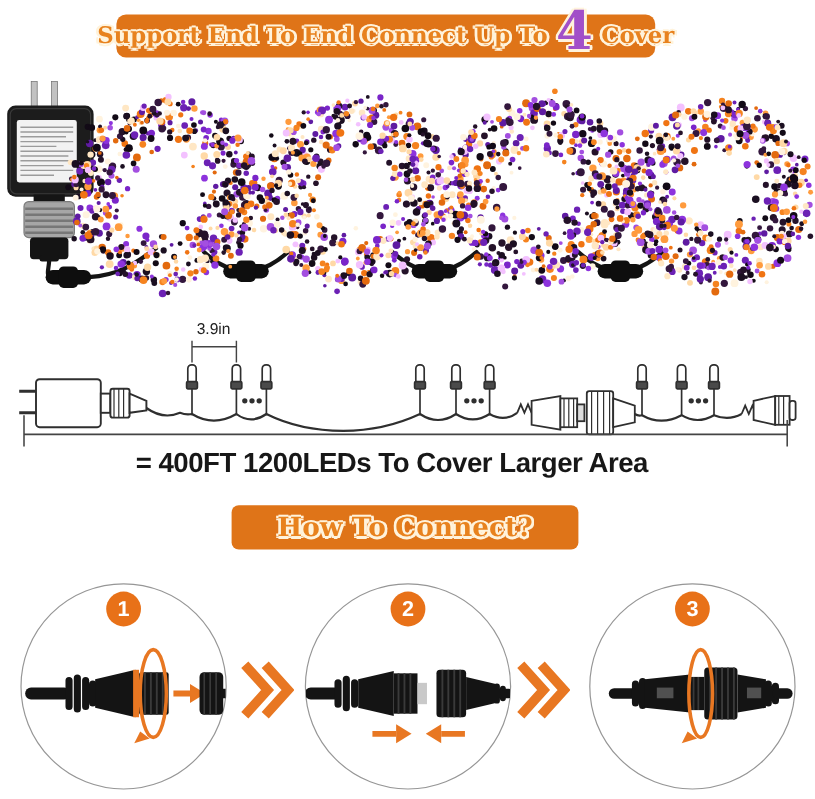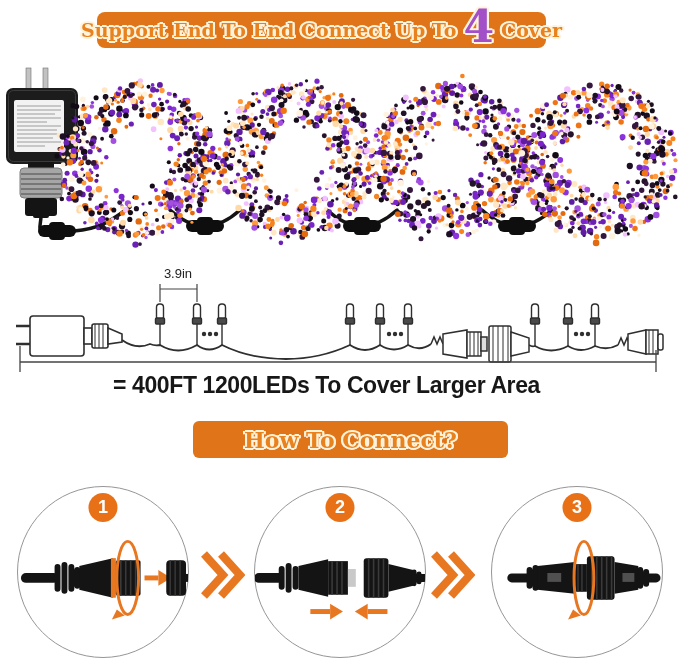--- a/index.html
+++ b/index.html
@@ -38,21 +38,21 @@
   .lights-row{position:absolute;left:0;top:60px;width:679px;height:200px;}
   
   .length-diagram{position:absolute;left:0;top:258px;width:679px;height:115px;}
   .total-label{
     position:absolute;left:0;top:372px;width:653px;text-align:center;
     font-size:23px;font-weight:700;letter-spacing:-0.4px;color:#171717;
     font-family:"Liberation Sans",sans-serif;
   }
   
   .connect-banner{
-    position:absolute;left:193px;top:421px;width:315px;height:37px;
+    position:absolute;left:193px;top:421px;width:289px;height:37px;
     background:var(--orange);border-radius:6px;
     display:flex;align-items:center;justify-content:center;
   }
   .connect-banner .txt{font-size:22px;white-space:nowrap;}
   
   .step-circle{
     position:absolute;top:486px;width:172px;height:172px;border-radius:50%;
     border:1.5px solid #969696;box-sizing:border-box;background:#fff;
   }
   .step-circle.c1{left:17px;}

